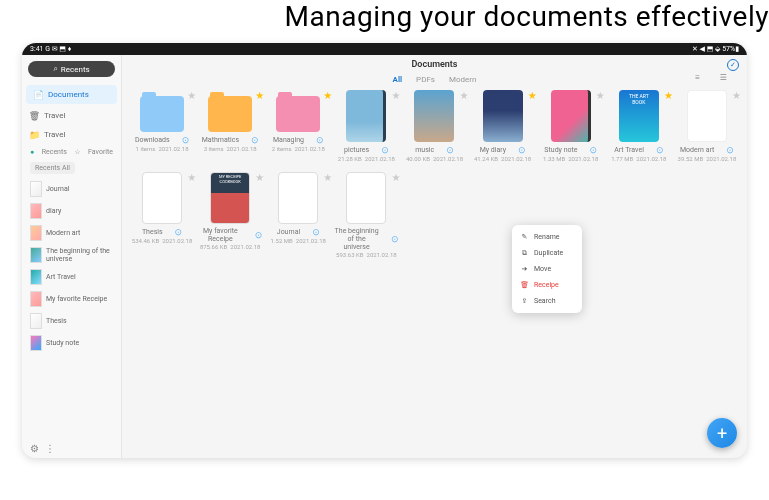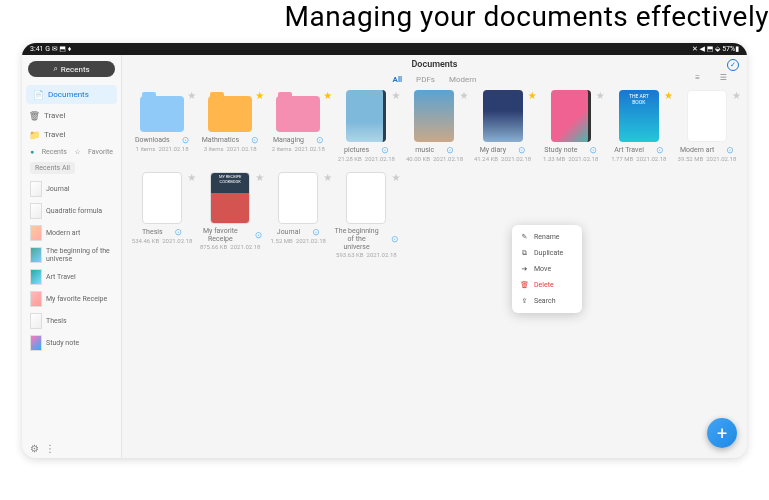--- a/index.html
+++ b/index.html
@@ -103,22 +103,22 @@
       </div>
       <div class="recents-tabs">
         <span class="recents-tab">Recents All</span>
       </div>
       <div class="recent-list" id="recent-list">
           <div class="recent-item">
             <div class="recent-thumb "></div>
             <span>Journal</span>
           </div>
           <div class="recent-item">
-            <div class="recent-thumb "></div>
-            <span>Quadratic formula</span>
+            <div class="recent-thumb c2"></div>
+            <span>diary</span>
           </div>
           <div class="recent-item">
             <div class="recent-thumb c6"></div>
             <span>Modern art</span>
           </div>
           <div class="recent-item">
             <div class="recent-thumb c3"></div>
             <span>The beginning of the universe</span>
           </div>
           <div class="recent-item">
@@ -327,21 +327,21 @@
           <div class="ctx-item">
             <span class="ci">⧉</span>
             <span>Duplicate</span>
           </div>
           <div class="ctx-item">
             <span class="ci">➔</span>
             <span>Move</span>
           </div>
           <div class="ctx-item danger">
             <span class="ci">🗑</span>
-            <span>Delete</span>
+            <span>Receipe</span>
           </div>
           <div class="ctx-item">
             <span class="ci">⇪</span>
             <span>Search</span>
           </div>
         </div>
 
       <div class="fab">
         <span>+</span>
       </div>

